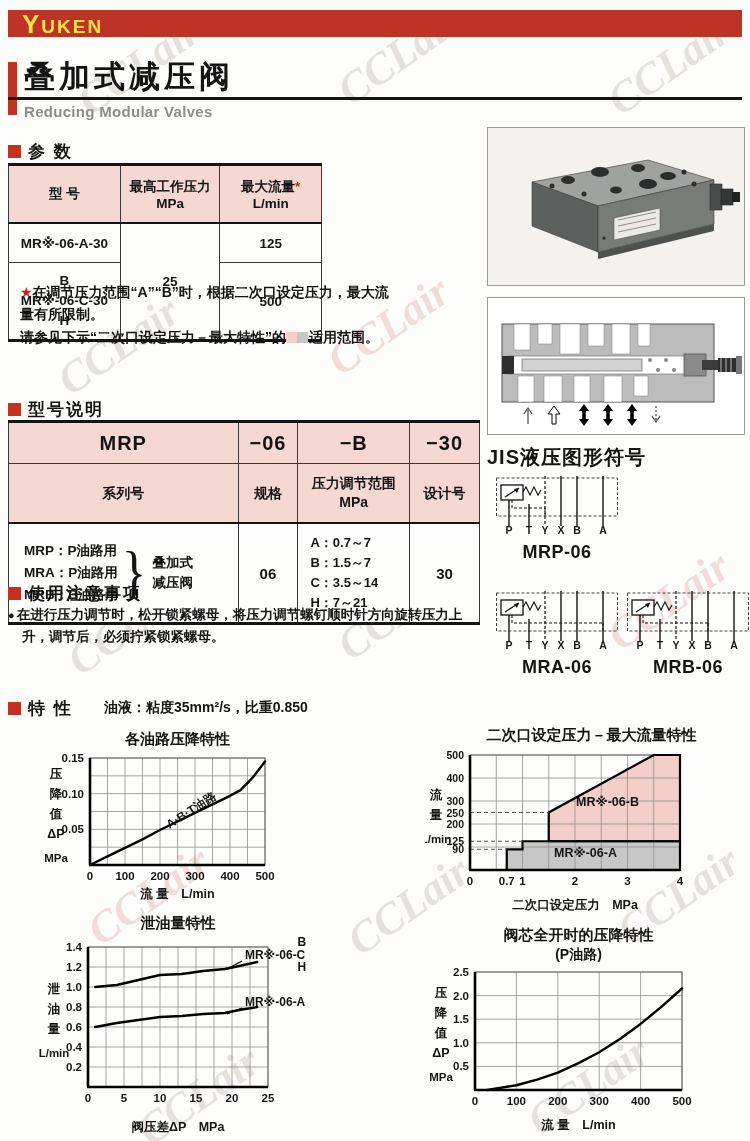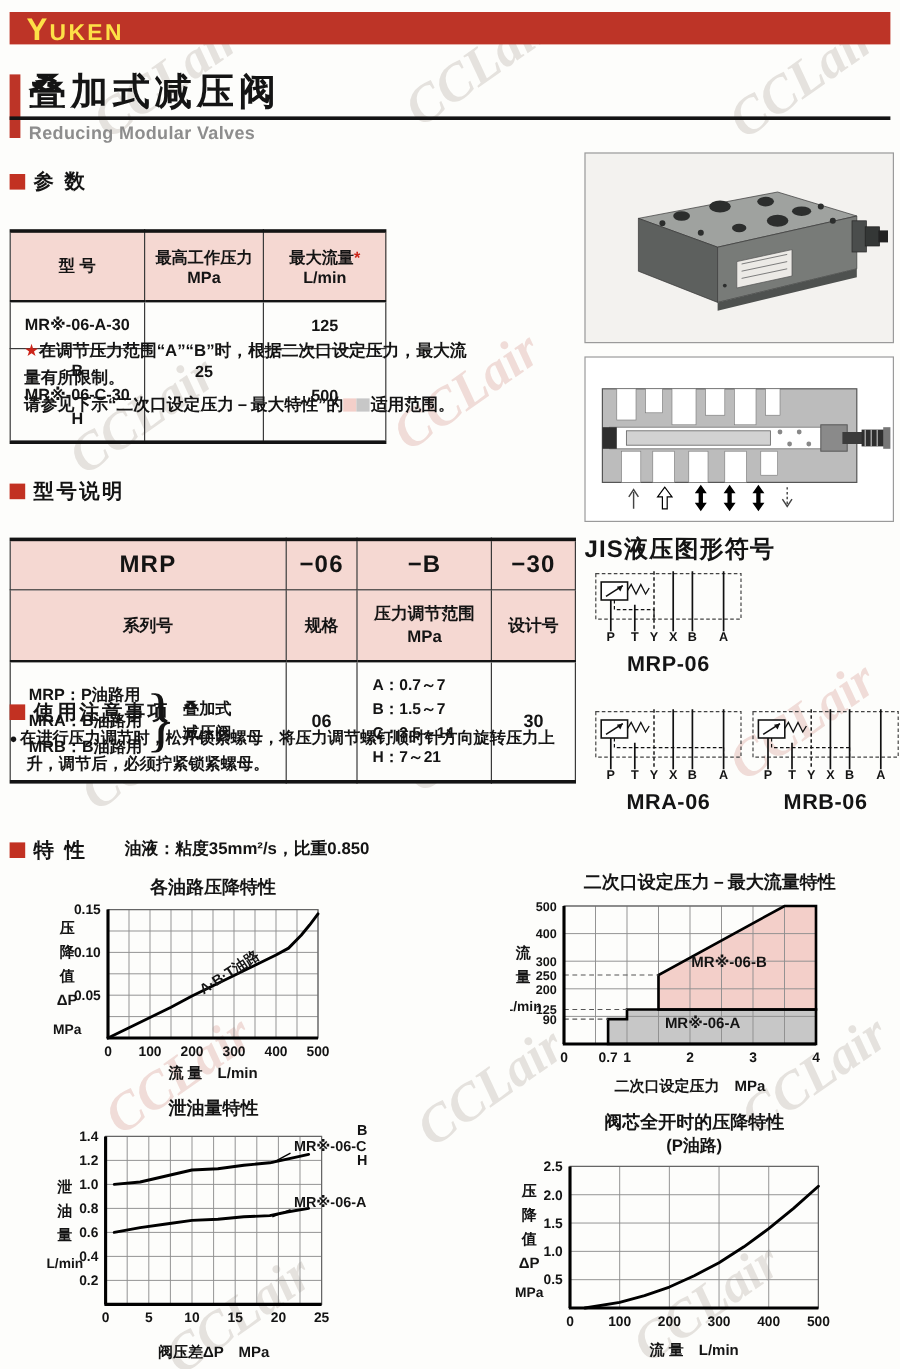--- a/index.html
+++ b/index.html
@@ -17,21 +17,21 @@
   .logo{display:block;color:#fde047;font-weight:900;font-size:19px;letter-spacing:2px;line-height:1;}
   .logo::first-letter{font-size:26px;}
   .red-tab{left:8px;top:62px;width:9px;height:53px;background:#bd3427;}
   .title{left:24px;top:56px;font-size:31px;font-weight:900;letter-spacing:4px;}
   .rule{left:8px;top:97px;width:734px;height:3px;background:#141414;}
   .subtitle{left:24px;top:103px;font-size:15px;font-weight:bold;color:#8d8d8d;letter-spacing:0.3px;}
   
   .sec{display:flex;align-items:center;gap:7px;font-size:17px;font-weight:900;letter-spacing:2px;}
   .sec .sq{width:13px;height:13px;background:#c23122;flex:0 0 auto;}
   
-  table{border-collapse:collapse;margin-top:28px;}
+  table{border-collapse:collapse;}
   .ptable{left:8px;top:163px;width:314px;text-align:center;font-weight:bold;font-size:13.5px;
           border-top:3px solid #141414;border-bottom:3px solid #141414;}
   .ptable th,.ptable td{border:1px solid #3a3a3a;padding:2px 4px;}
   .ptable tr.hd th{background:#f5d8d2;height:52px;border-bottom:2px solid #141414;font-size:13.5px;}
   .ptable td.r1{height:34px;}
   .ptable td.r2{height:72px;white-space:pre-line;line-height:1.5;}
   .red-star{color:#cc2418;}
   
   .note{left:8px;top:281px;width:378px;font-size:14px;font-weight:bold;line-height:1.6;margin-left:12px;}
   .note .star{color:#cc2418;}
@@ -159,21 +159,21 @@
       <th>规格</th>
       <th>压力调节范围
 MPa</th>
       <th>设计号</th>
     </tr>
     <tr class="body">
       <td>
         <div class="series-cell">
           <div class="series-lines">
             <div>MRP：P油路用</div>
-            <div>MRA：B油路用</div>
+            <div>MRA：P油路用</div>
             <div>MRB：B油路用</div>
           </div>
           <div class="brace">}</div>
           <div class="brace-label">叠加式
 减压阀</div>
         </div>
       </td>
       <td class="num-cell">06</td>
       <td class="ranges">A：0.7～7
 B：1.5～7

